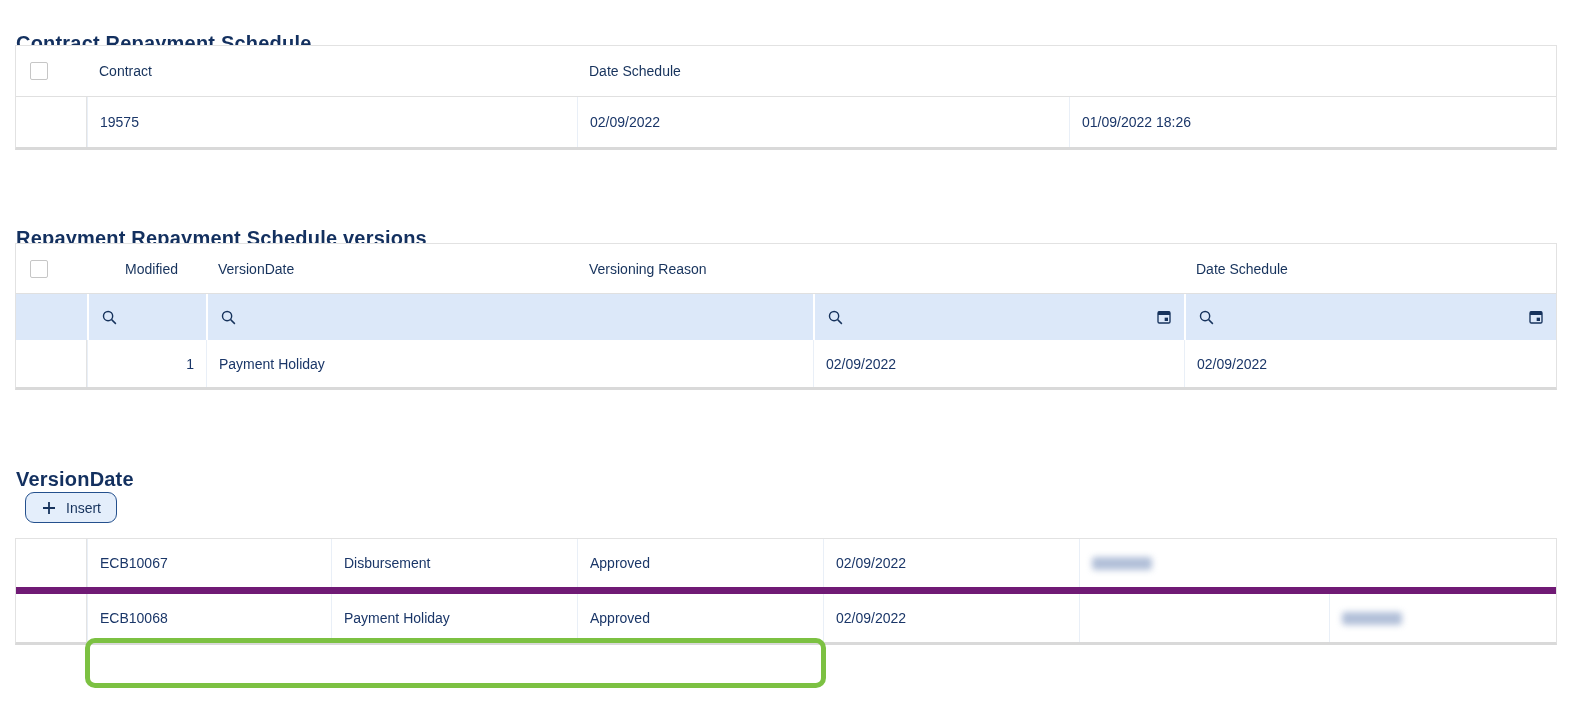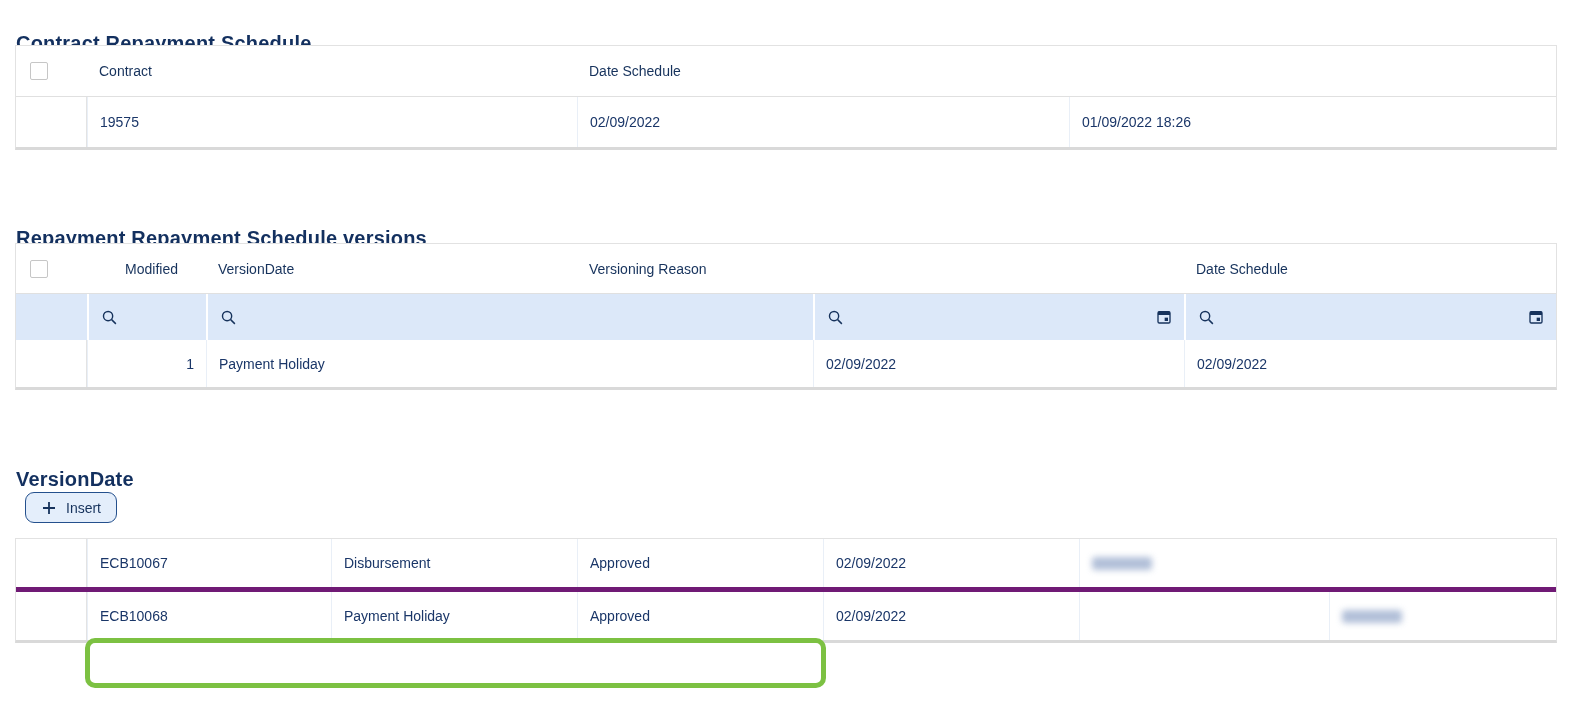--- a/index.html
+++ b/index.html
@@ -11,21 +11,21 @@
     position:absolute;left:16px;font-size:20px;font-weight:700;color:#13305f;
     letter-spacing:.2px;
     margin-top:24px;
   }
   .tbl{
     position:absolute;left:15px;width:1542px;box-sizing:border-box;background:#fff;
     border:1px solid #e2e2e2;border-bottom:3px solid #d9d9d9;
   }
   .trow{display:flex;align-items:stretch;}
   .trow.hdr{border-bottom:1px solid #e0e0e0;}
-  .trow.drow + .trow.drow{border-top:5px solid #701a75;}
+  .trow.drow + .trow.drow{border-top:7px solid #701a75;}
   .cell{
     box-sizing:border-box;display:flex;align-items:center;padding:0 12px;
     font-size:14px;color:#1a3668;overflow:hidden;white-space:nowrap;
   }
   .drow .cell + .cell{border-left:1px solid #e9eff7;}
   .drow .cell.handle{border-right:1px solid #e3e3e3;}
   .right{justify-content:flex-end;text-align:right;}
   .hdr .cell{color:#16325c;}
   .checkbox{
     width:16px;height:16px;border:1px solid #c6c6c6;border-radius:2px;

